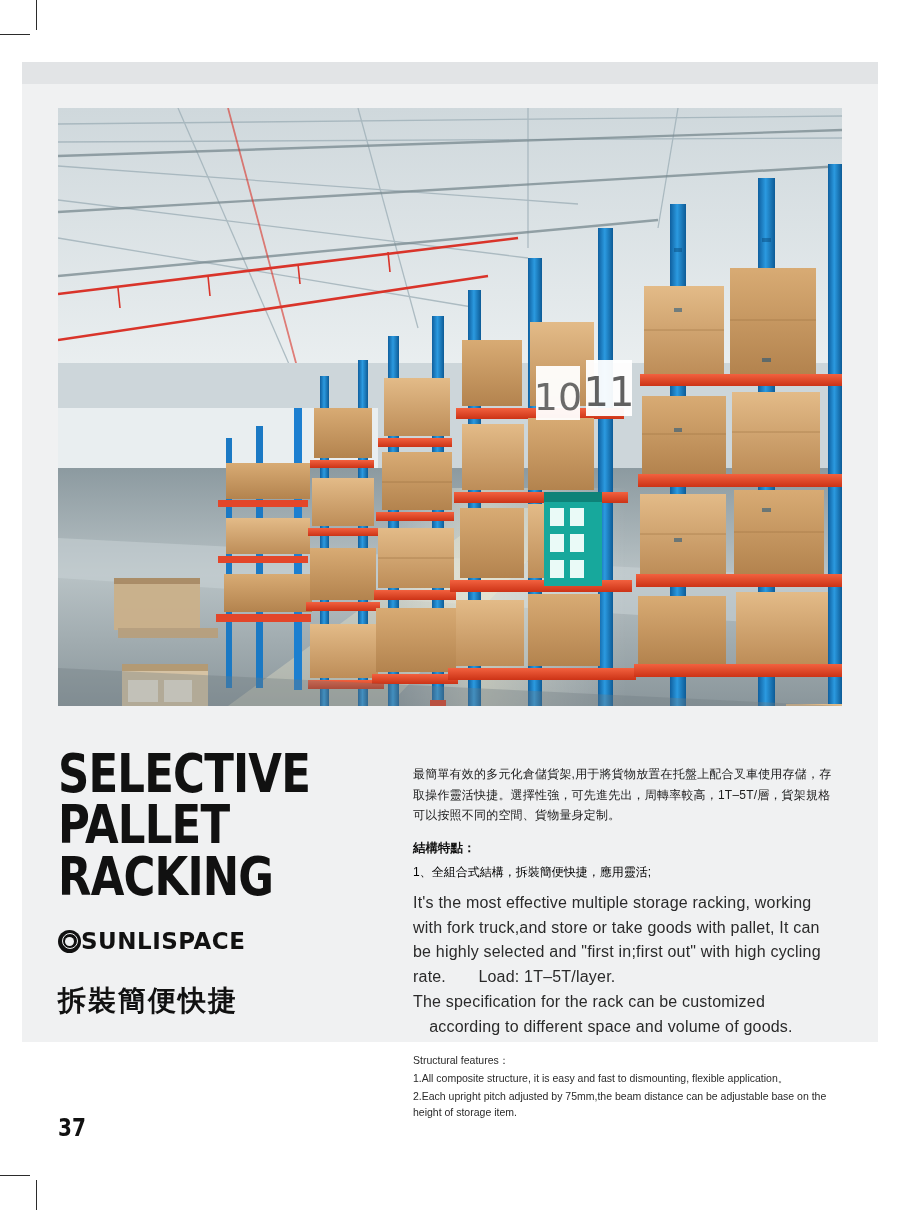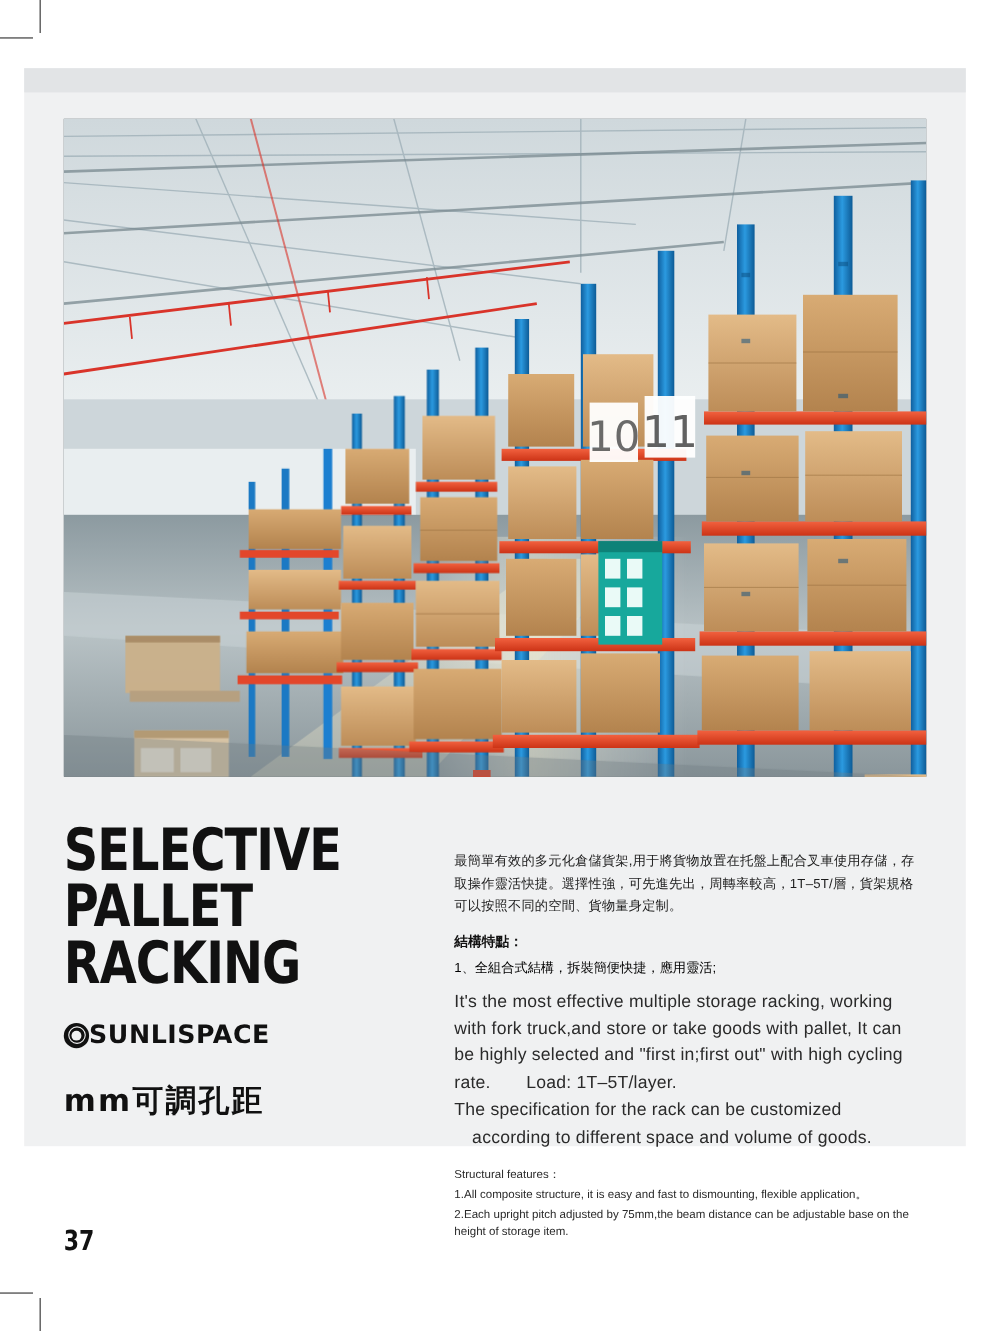--- a/index.html
+++ b/index.html
@@ -66,21 +66,21 @@
 
   .left-col {
     position: absolute;
     left: 0;
     top: 0;
     width: 345px;
   }
   .right-col {
     position: absolute;
     left: 355px;
-    top: 24px;
+    top: 16px;
     width: 429px;
   }
 
   .title-en {
     font-family: "DejaVu Sans", sans-serif;
     font-weight: bold;
     font-size: 53px;
     line-height: 0.97;
     letter-spacing: -1px;
     color: #111111;
@@ -449,21 +449,21 @@
 
   <div class="left-col">
     <h1 class="title-en">SELECTIVE PALLET
 RACKING</h1>
 
     <div class="brand-row">
       <span class="brand-mark"></span>
       <span class="brand-name">SUNLISPACE</span>
     </div>
 
-    <div class="title-cn">mm可調孔距</div>
+    <div class="title-cn">拆裝簡便快捷</div>
   </div>
 
   <div class="right-col">
     <p class="para cn">最簡單有效的多元化倉儲貨架,用于將貨物放置在托盤上配合叉車使用存儲，存取操作靈活快捷。選擇性強，可先進先出，周轉率較高，1T–5T/層，貨架規格可以按照不同的空間、貨物量身定制。</p>
 
     <div class="heading-cn">結構特點：</div>
     <div class="list-cn">1、全組合式結構，拆裝簡便快捷，應用靈活;</div>
 
     <p class="para en" style="white-space: pre-line;">It's the most effective multiple storage racking, working with fork truck,and store or take goods with pallet, It can be highly selected and "first in;first out" with high cycling rate.　　Load: 1T–5T/layer.
 The specification for the rack can be customized 　according to different space and volume of goods.</p>

